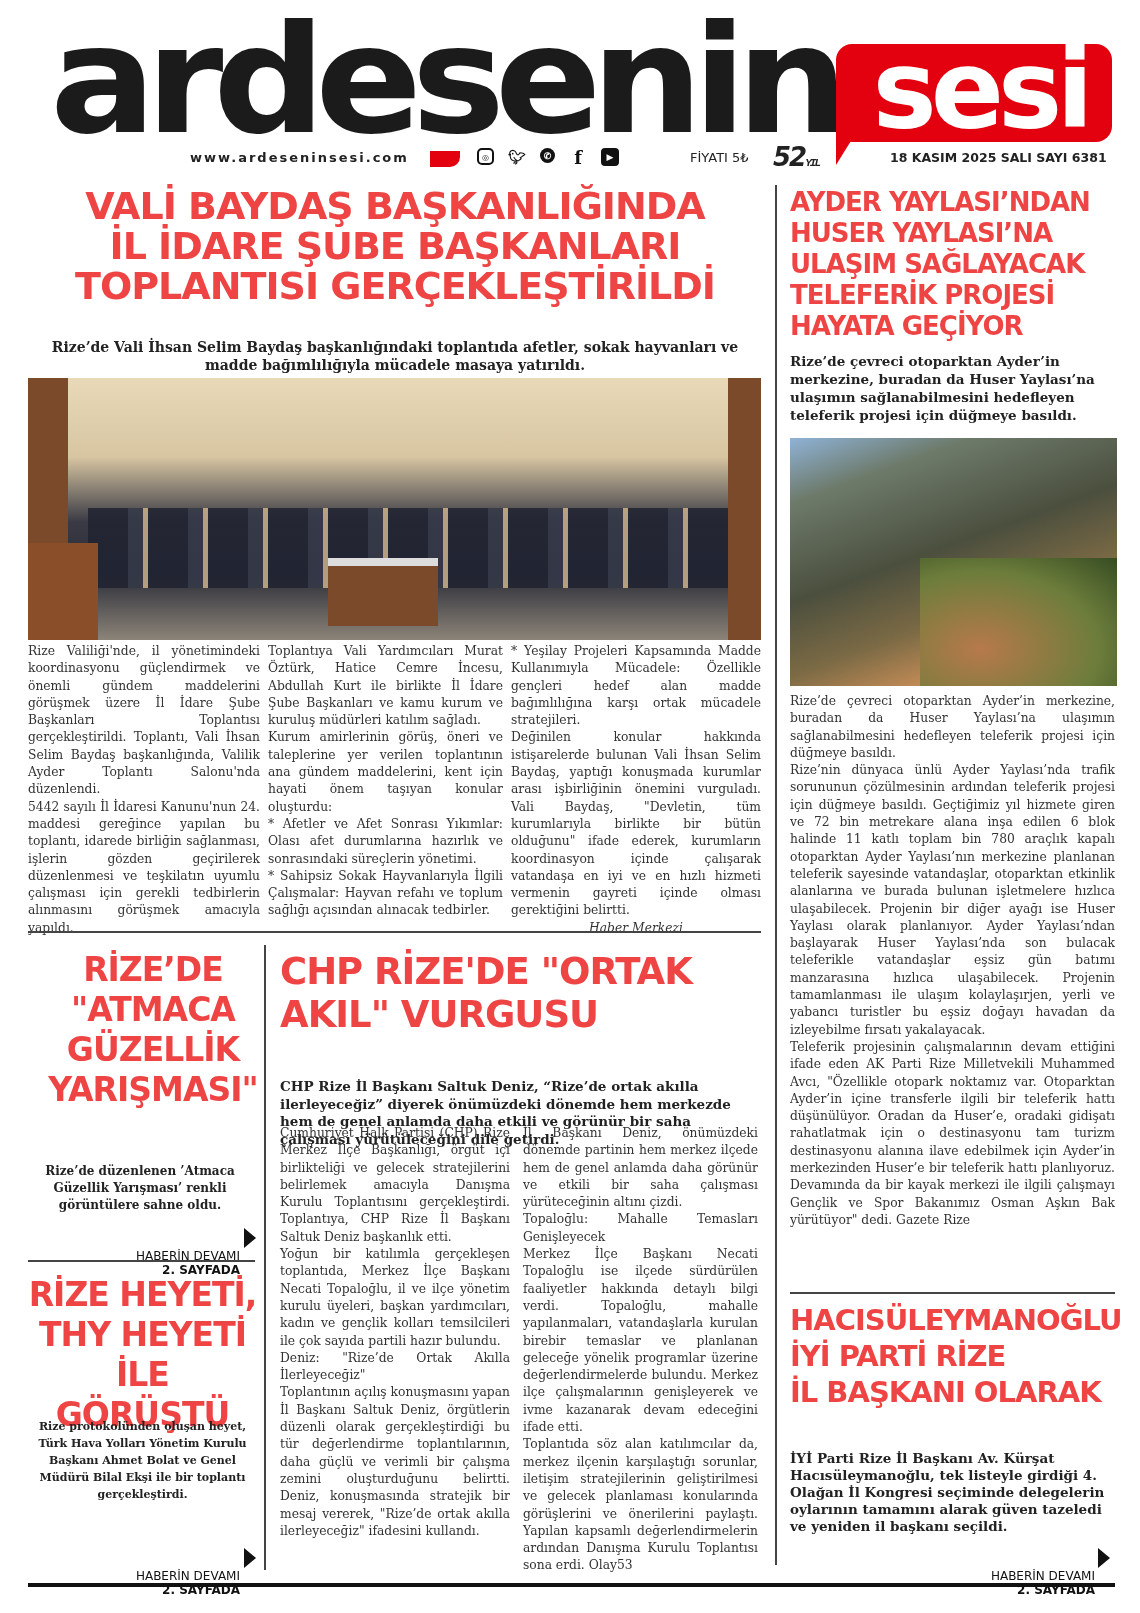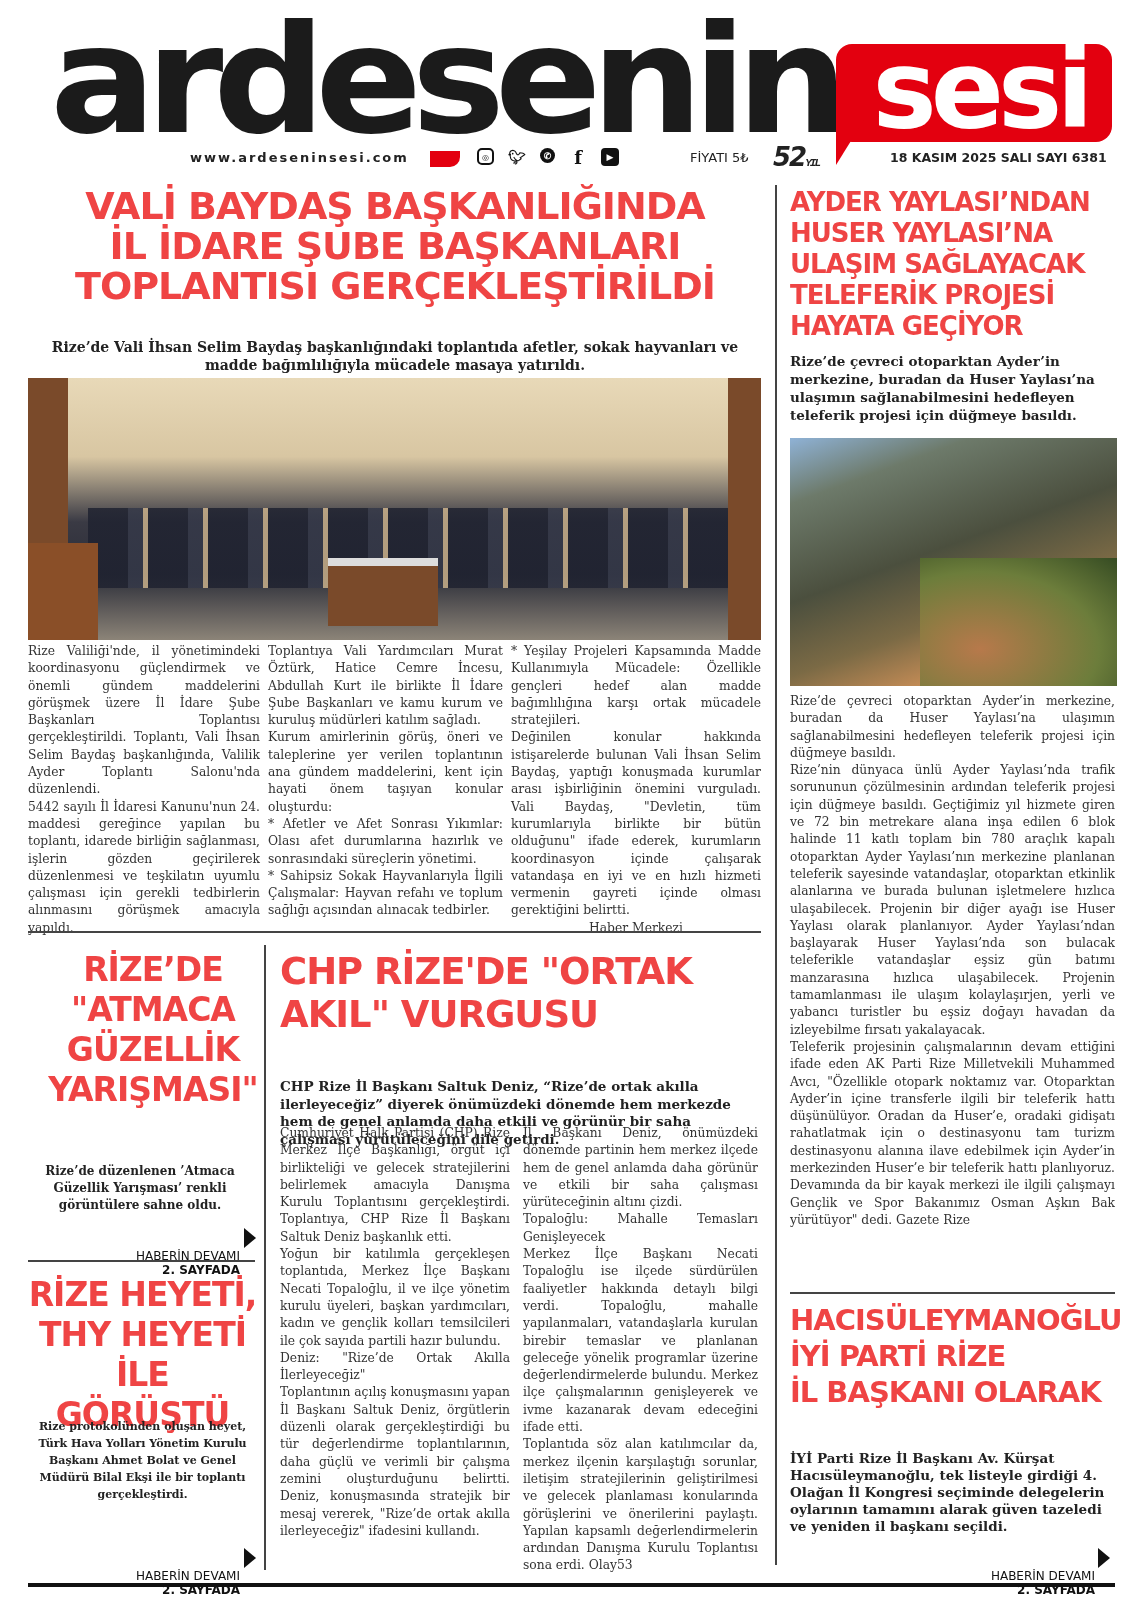--- a/index.html
+++ b/index.html
@@ -74,21 +74,21 @@
 </div>
 <div class="abs body-col" style="left:268px;top:643px;width:235px;">
   <p>Toplantıya Vali Yardımcıları Murat Öztürk, Hatice Cemre İncesu, Abdullah Kurt ile birlikte İl İdare Şube Başkanları ve kamu kurum ve kuruluş müdürleri katılım sağladı.</p>
     <p>Kurum amirlerinin görüş, öneri ve taleplerine yer verilen toplantının ana gündem maddelerini, kent için hayati önem taşıyan konular oluşturdu:</p>
     <p>* Afetler ve Afet Sonrası Yıkımlar: Olası afet durumlarına hazırlık ve sonrasındaki süreçlerin yönetimi.</p>
     <p>* Sahipsiz Sokak Hayvanlarıyla İlgili Çalışmalar: Hayvan refahı ve toplum sağlığı açısından alınacak tedbirler.</p>
 </div>
 <div class="abs body-col" style="left:511px;top:643px;width:250px;">
   <p>* Yeşilay Projeleri Kapsamında Madde Kullanımıyla Mücadele: Özellikle gençleri hedef alan madde bağımlılığına karşı ortak mücadele stratejileri.</p>
     <p>Değinilen konular hakkında istişarelerde bulunan Vali İhsan Selim Baydaş, yaptığı konuşmada kurumlar arası işbirliğinin önemini vurguladı. Vali Baydaş, "Devletin, tüm kurumlarıyla birlikte bir bütün olduğunu" ifade ederek, kurumların koordinasyon içinde çalışarak vatandaşa en iyi ve en hızlı hizmeti vermenin gayreti içinde olması gerektiğini belirtti.</p>
-  <p style="text-align:center;">Haber Merkezi</p>
+  <p style="text-align:center;font-style:italic;">Haber Merkezi</p>
 </div>
 
 <div class="abs vrule" style="left:775px;top:185px;height:1380px;"></div>
 
 <div class="abs hl" style="left:790px;top:187px;width:345px;font-size:26px;line-height:31px;">
   <div>AYDER YAYLASI’NDAN</div>
   <div>HUSER YAYLASI’NA</div>
   <div>ULAŞIM SAĞLAYACAK</div>
   <div>TELEFERİK PROJESİ</div>
   <div>HAYATA GEÇİYOR</div>

